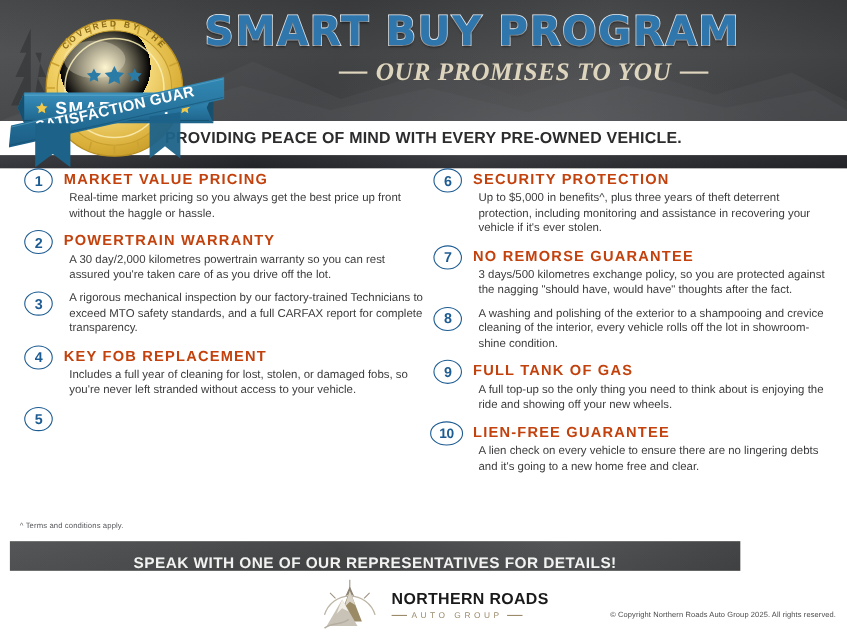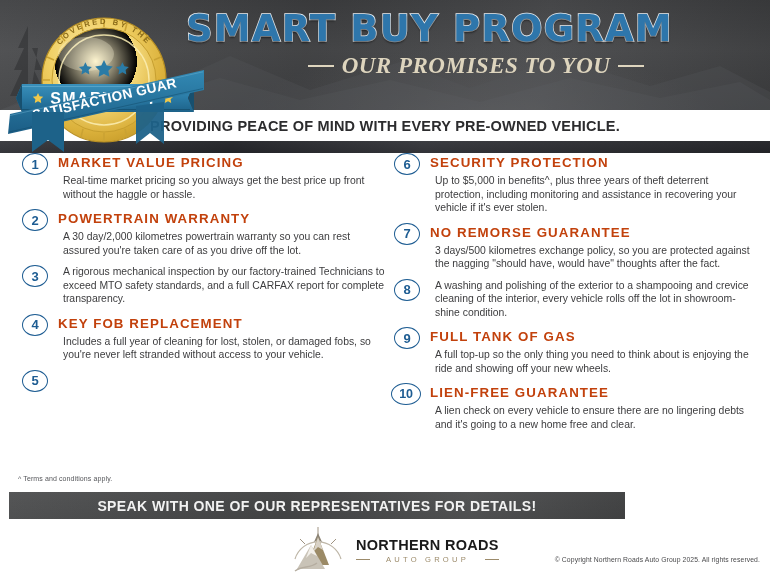--- a/index.html
+++ b/index.html
@@ -121,44 +121,44 @@
     padding-left: 5px;
   }
 
   .terms {
     position: absolute; left: 18px; top: 322px;
     font-size: 7px; color: #55565a; letter-spacing: .1px;
   }
 
   
   .cta {
-    position: absolute; left: 9px; top: 492px; width: 616px; height: 27px;
+    position: absolute; left: 9px; top: 492px; width: 664px; height: 27px;
     background:
       linear-gradient(90deg, rgba(255,255,255,.04), rgba(0,0,0,.10) 45%, rgba(255,255,255,.03) 75%, rgba(0,0,0,.12)),
       linear-gradient(180deg, #4e4f50 0%, #48494a 100%);
-    display: flex; align-items: center; justify-content: center;
+    display: flex; align-items: flex-end; justify-content: center;
   }
   .cta-text {
     color: #f2f2f2;
     font-size: 14px; font-weight: bold; letter-spacing: .4px;
     white-space: nowrap;
   }
 
   
   .footer { position: absolute; left: 0; top: 519px; width: 770px; height: 59px; background: #fff; }
   .logo-block {
     position: absolute; left: 287px; top: 6px;
     display: flex; align-items: center; gap: 7px; justify-content: center;
   }
   .logo-text { padding-top: 2px; }
   .logo-name {
     font-size: 14.5px; font-weight: bold; letter-spacing: .3px;
     color: #1a1a1a; line-height: 16px;
   }
-  .logo-sub-row { display: flex; align-items: center; gap: 16px; margin-top: 2px; }
+  .logo-sub-row { display: flex; align-items: center; gap: 4px; margin-top: 2px; }
   .logo-rule { height: 1px; width: 14px; background: #9c8b6b; flex: none; }
   .logo-sub {
     font-size: 7.6px; letter-spacing: 3.2px; color: #9c8b6b; white-space: nowrap;
   }
   .copyright {
     position: absolute; right: 10px; top: 37px;
     font-size: 6.8px; color: #4a4a4c; letter-spacing: .1px;
   }
 </style>
 </head>

